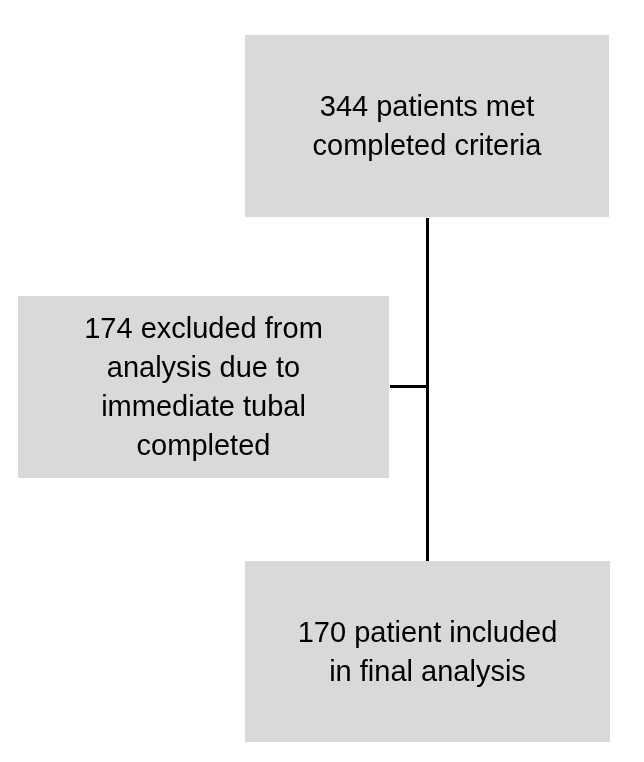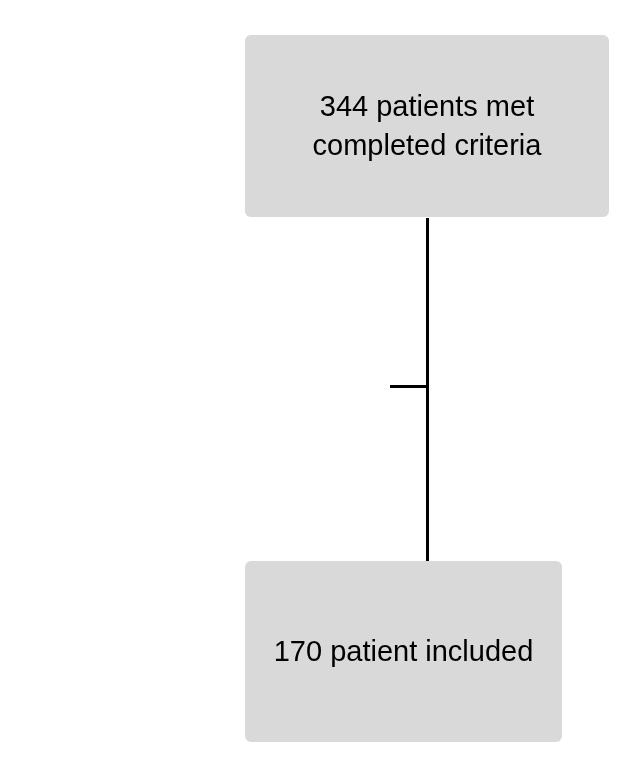--- a/index.html
+++ b/index.html
@@ -20,38 +20,37 @@
     background: #d9d9d9;
     color: #000000;
     display: flex;
     flex-direction: column;
     align-items: center;
     justify-content: center;
     text-align: center;
     font-size: 29px;
     line-height: 39px;
     font-weight: 400;
-    border-radius: 6px;
   }
   .box-top {
     left: 245px;
     top: 35px;
     width: 364px;
     height: 182px;
   }
   .box-excluded {
     left: 18px;
     top: 296px;
     width: 371px;
     height: 182px;
   }
   .box-final {
     left: 245px;
     top: 561px;
-    width: 317px;
+    width: 365px;
     height: 181px;
     align-items: center;
   }
   .connector {
     position: absolute;
     background: #000000;
   }
   .connector-vertical {
     left: 426px;
     top: 218px;
@@ -75,18 +74,25 @@
 <div class="canvas">
 
   <div class="flow-box box-top">
     <span class="text-line">344 patients met</span>
     <span class="text-line">completed criteria</span>
   </div>
 
   <div class="connector connector-vertical"></div>
   <div class="connector connector-horizontal"></div>
 
+  <div class="flow-box box-excluded">
+    <span class="text-line">174 excluded from</span>
+    <span class="text-line">analysis due to</span>
+    <span class="text-line">immediate tubal</span>
+    <span class="text-line">completed</span>
+  </div>
 
   <div class="flow-box box-final">
     <span class="text-line">170 patient included</span>
+    <span class="text-line">in final analysis</span>
   </div>
 
 </div>
 
 </body></html>

